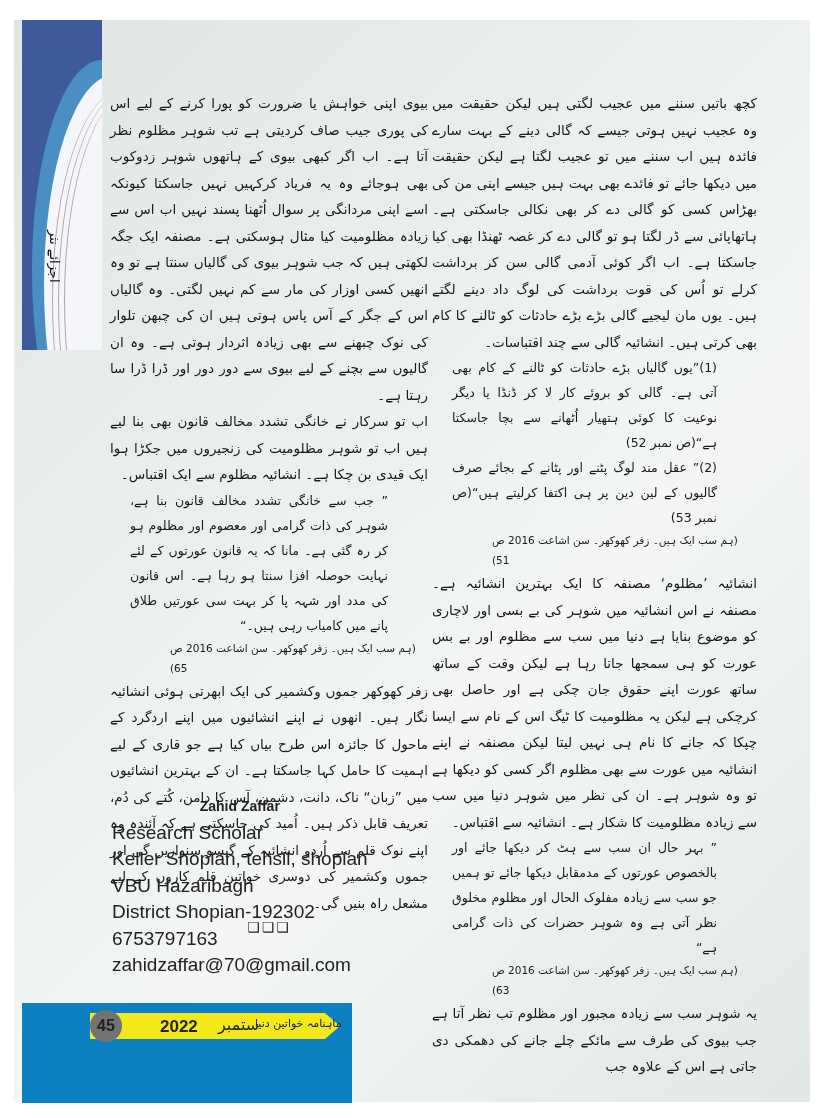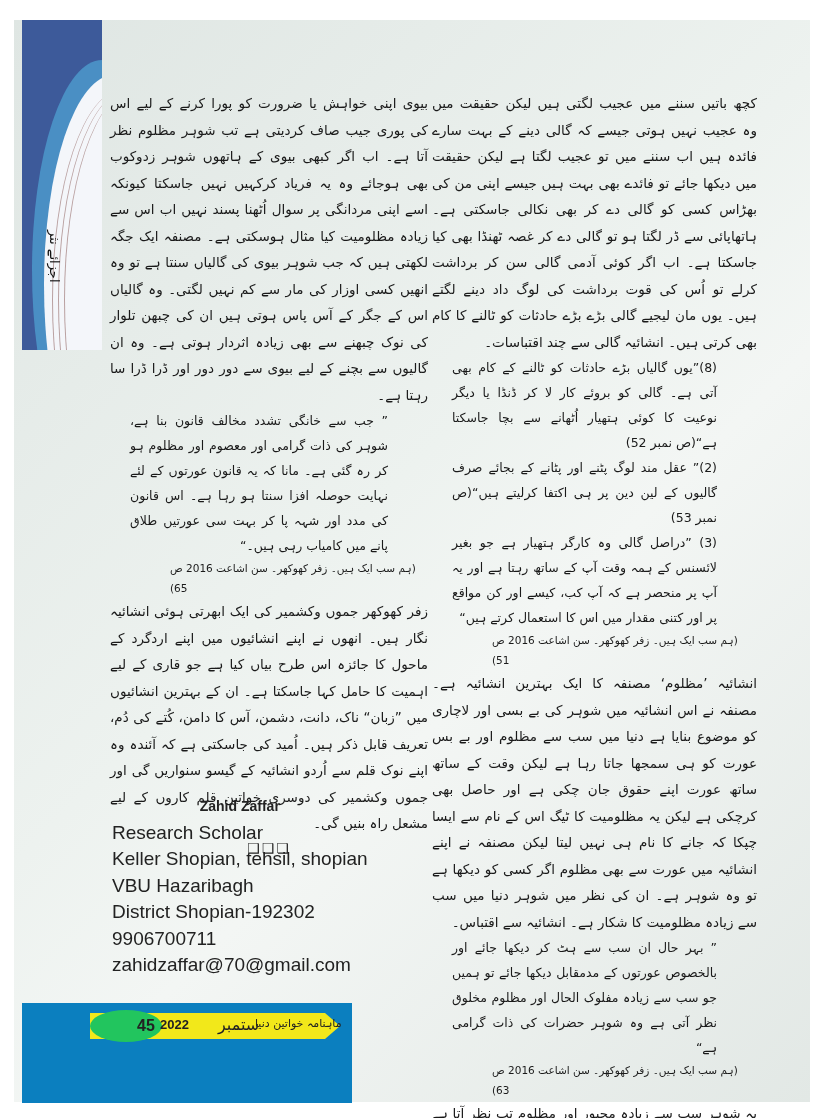--- a/index.html
+++ b/index.html
@@ -15,66 +15,66 @@
   .col .quote{padding:0 40px 0 20px;font-size:12.5px;line-height:25px;}
   .col .cite{font-size:10.5px;line-height:20px;text-align:left;direction:rtl;padding-left:60px;}
   .col-right{left:432px;top:90px;width:325px;}
   .col-left{left:110px;top:90px;width:318px;}
   .sep{text-align:center;font-size:14px;letter-spacing:2px;color:#222;line-height:22px;}
   .author{position:absolute;left:112px;top:793px;font-family:"Liberation Sans",sans-serif;color:#222;}
   .author div{font-size:19px;line-height:26.5px;}
   .author .name{font-weight:bold;font-size:14px;text-align:center;}
   .footer{position:absolute;left:22px;top:1003px;width:330px;height:100px;background:#0b7fbf;}
   .ribbon{position:absolute;left:90px;top:1013px;width:250px;height:26px;background:#f2e81a;clip-path:polygon(0 0,94% 0,100% 50%,94% 100%,0 100%);display:flex;align-items:center;}
-  .page-no{position:absolute;left:90px;top:1010px;width:32px;height:32px;border-radius:50%;background:#22c55e;display:flex;align-items:center;justify-content:center;font-family:"Liberation Sans",sans-serif;font-weight:bold;font-size:16px;color:#222;padding-left:40px;}
-  .rib-year{position:absolute;left:160px;top:1017px;font-family:"Liberation Sans",sans-serif;font-weight:bold;font-size:13px;color:#222;}
+  .page-no{position:absolute;left:90px;top:1010px;width:32px;height:32px;border-radius:50%;background:#737373;display:flex;align-items:center;justify-content:center;font-family:"Liberation Sans",sans-serif;font-weight:bold;font-size:16px;color:#222;}
+  .rib-year{position:absolute;left:160px;top:1017px;font-family:"Liberation Sans",sans-serif;font-weight:bold;font-size:17px;color:#222;}
   .rib-month{position:absolute;left:218px;top:1015px;font-size:16px;color:#222;direction:rtl;}
   .rib-mag{position:absolute;left:255px;top:1017px;font-size:11px;color:#222;direction:rtl;}
 </style>
 </head>
 <body>
 
 <div class="page"></div>
 
 <div class="left-band">
   <div class="wave1"></div>
   <div class="wave2"></div>
   <div class="arc" style="left:30px"></div>
   <div class="arc" style="left:36px"></div>
   <div class="arc" style="left:42px"></div>
 </div>
 <div class="vertical-label">اجزائے نثر</div>
 
 <div class="col col-right">
   <p>کچھ باتیں سننے میں عجیب لگتی ہیں لیکن حقیقت میں وہ عجیب نہیں ہوتی جیسے کہ گالی دینے کے بہت سارے فائدہ ہیں اب سننے میں تو عجیب لگتا ہے لیکن حقیقت میں دیکھا جائے تو فائدے بھی بہت ہیں جیسے اپنی من کی بھڑاس کسی کو گالی دے کر بھی نکالی جاسکتی ہے۔ ہاتھاپائی سے ڈر لگتا ہو تو گالی دے کر غصہ ٹھنڈا بھی کیا جاسکتا ہے۔ اب اگر کوئی آدمی گالی سن کر برداشت کرلے تو اُس کی قوت برداشت کی لوگ داد دینے لگتے ہیں۔ یوں مان لیجیے گالی بڑے بڑے حادثات کو ٹالنے کا کام بھی کرتی ہیں۔ انشائیہ گالی سے چند اقتباسات۔</p>
-  <p class="quote">(8)”یوں گالیاں بڑے حادثات کو ٹالنے کے کام بھی آتی ہے۔ گالی کو بروئے کار لا کر ڈنڈا یا دیگر نوعیت کا کوئی ہتھیار اُٹھانے سے بچا جاسکتا ہے“(ص نمبر 52)</p>
+  <p class="quote">(1)”یوں گالیاں بڑے حادثات کو ٹالنے کے کام بھی آتی ہے۔ گالی کو بروئے کار لا کر ڈنڈا یا دیگر نوعیت کا کوئی ہتھیار اُٹھانے سے بچا جاسکتا ہے“(ص نمبر 52)</p>
   <p class="quote">(2)” عقل مند لوگ پٹنے اور پٹانے کے بجائے صرف گالیوں کے لین دین پر ہی اکتفا کرلیتے ہیں“(ص نمبر 53)</p>
-  <p class="quote">(3) ”دراصل گالی وہ کارگر ہتھیار ہے جو بغیر لائسنس کے ہمہ وقت آپ کے ساتھ رہتا ہے اور یہ آپ پر منحصر ہے کہ آپ کب، کیسے اور کن مواقع پر اور کتنی مقدار میں اس کا استعمال کرتے ہیں“</p>
   <p class="cite">(ہم سب ایک ہیں۔ زفر کھوکھر۔ سن اشاعت 2016 ص 51)</p>
   <p>انشائیہ ’مظلوم‘ مصنفہ کا ایک بہترین انشائیہ ہے۔ مصنفہ نے اس انشائیہ میں شوہر کی بے بسی اور لاچاری کو موضوع بنایا ہے دنیا میں سب سے مظلوم اور بے بس عورت کو ہی سمجھا جاتا رہا ہے لیکن وقت کے ساتھ ساتھ عورت اپنے حقوق جان چکی ہے اور حاصل بھی کرچکی ہے لیکن یہ مظلومیت کا ٹیگ اس کے نام سے ایسا چپکا کہ جانے کا نام ہی نہیں لیتا لیکن مصنفہ نے اپنے انشائیہ میں عورت سے بھی مظلوم اگر کسی کو دیکھا ہے تو وہ شوہر ہے۔ ان کی نظر میں شوہر دنیا میں سب سے زیادہ مظلومیت کا شکار ہے۔ انشائیہ سے اقتباس۔</p>
   <p class="quote">” بہر حال ان سب سے ہٹ کر دیکھا جائے اور بالخصوص عورتوں کے مدمقابل دیکھا جائے تو ہمیں جو سب سے زیادہ مفلوک الحال اور مظلوم مخلوق نظر آتی ہے وہ شوہر حضرات کی ذات گرامی ہے“</p>
   <p class="cite">(ہم سب ایک ہیں۔ زفر کھوکھر۔ سن اشاعت 2016 ص 63)</p>
   <p>یہ شوہر سب سے زیادہ مجبور اور مظلوم تب نظر آتا ہے جب بیوی کی طرف سے مائکے چلے جانے کی دھمکی دی جاتی ہے اس کے علاوہ جب</p>
 </div>
 
 <div class="col col-left">
   <p>بیوی اپنی خواہش یا ضرورت کو پورا کرنے کے لیے اس کی پوری جیب صاف کردیتی ہے تب شوہر مظلوم نظر آتا ہے۔ اب اگر کبھی بیوی کے ہاتھوں شوہر زدوکوب بھی ہوجائے وہ یہ فریاد کرکہیں نہیں جاسکتا کیونکہ اسے اپنی مردانگی پر سوال اُٹھنا پسند نہیں اب اس سے زیادہ مظلومیت کیا مثال ہوسکتی ہے۔ مصنفہ ایک جگہ لکھتی ہیں کہ جب شوہر بیوی کی گالیاں سنتا ہے تو وہ انھیں کسی اوزار کی مار سے کم نہیں لگتی۔ وہ گالیاں اس کے جگر کے آس پاس ہوتی ہیں ان کی چبھن تلوار کی نوک چبھنے سے بھی زیادہ اثردار ہوتی ہے۔ وہ ان گالیوں سے بچنے کے لیے بیوی سے دور دور اور ڈرا ڈرا سا رہتا ہے۔</p>
+  <p>اب تو سرکار نے خانگی تشدد مخالف قانون بھی بنا لیے ہیں اب تو شوہر مظلومیت کی زنجیروں میں جکڑا ہوا ایک قیدی بن چکا ہے۔ انشائیہ مظلوم سے ایک اقتباس۔</p>
   <p class="quote">” جب سے خانگی تشدد مخالف قانون بنا ہے، شوہر کی ذات گرامی اور معصوم اور مظلوم ہو کر رہ گئی ہے۔ مانا کہ یہ قانون عورتوں کے لئے نہایت حوصلہ افزا سنتا ہو رہا ہے۔ اس قانون کی مدد اور شہہ پا کر بہت سی عورتیں طلاق پانے میں کامیاب رہی ہیں۔“</p>
   <p class="cite">(ہم سب ایک ہیں۔ زفر کھوکھر۔ سن اشاعت 2016 ص 65)</p>
   <p>زفر کھوکھر جموں وکشمیر کی ایک ابھرتی ہوئی انشائیہ نگار ہیں۔ انھوں نے اپنے انشائیوں میں اپنے اردگرد کے ماحول کا جائزہ اس طرح بیاں کیا ہے جو قاری کے لیے اہمیت کا حامل کہا جاسکتا ہے۔ ان کے بہترین انشائیوں میں ”زبان“ ناک، دانت، دشمن، آس کا دامن، کُتے کی دُم، تعریف قابل ذکر ہیں۔ اُمید کی جاسکتی ہے کہ آئندہ وہ اپنے نوک قلم سے اُردو انشائیہ کے گیسو سنواریں گی اور جموں وکشمیر کی دوسری خواتین قلم کاروں کے لیے مشعل راہ بنیں گی۔</p>
   <div class="sep">❏❏❏</div>
 </div>
 
 <div class="author">
   <div class="name">Zahid Zaffar</div>
   <div>Research Scholar</div>
   <div>Keller Shopian, tehsil, shopian</div>
   <div>VBU Hazaribagh</div>
   <div>District Shopian-192302</div>
-  <div>9906700711</div>
+  <div>6753797163</div>
   <div>zahidzaffar@70@gmail.com</div>
 </div>
 
 <div class="footer"></div>
 <div class="ribbon"></div>
 <div class="page-no">45</div>
 <div class="rib-year">2022</div>
 <div class="rib-month">ستمبر</div>
 <div class="rib-mag">ماہنامہ خواتین دنیا</div>
 

